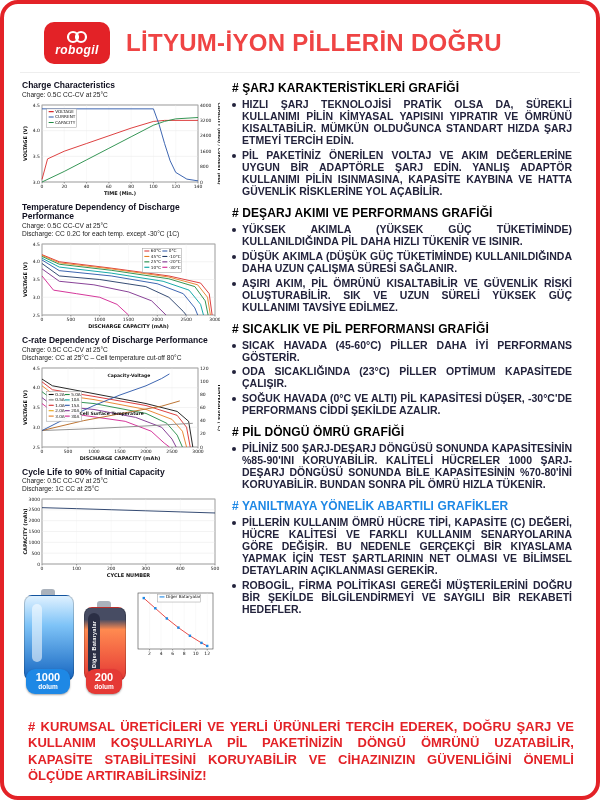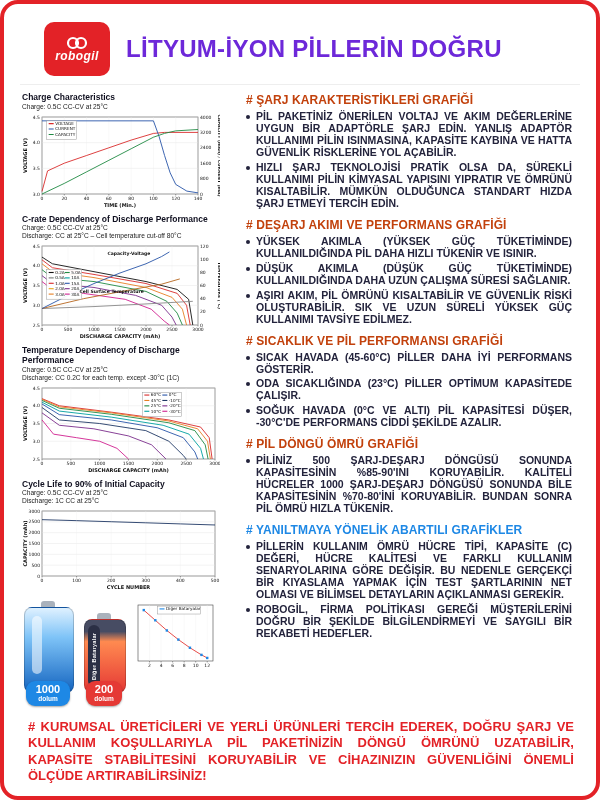--- a/index.html
+++ b/index.html
@@ -2,41 +2,41 @@
 <html><head>
 <meta charset="utf-8">
 <style>
   html,body{margin:0;padding:0;background:#fff;}
   body{width:600px;height:800px;font-family:"Liberation Sans",sans-serif;}
   .page{box-sizing:border-box;width:600px;height:800px;border:4px solid #e32227;border-radius:18px;
         padding:10px 16px 10px 16px;display:flex;flex-direction:column;overflow:hidden;background:#fff;}
 
   
   header{display:flex;align-items:center;gap:16px;padding:8px 4px 8px 24px;border-bottom:1px solid #eee;}
-  .logo{width:66px;height:54px;background:#e32227;border-radius:10px;color:#fff;display:flex;
+  .logo{width:66px;height:42px;background:#e32227;border-radius:10px;color:#fff;display:flex;
         flex-direction:column;align-items:center;justify-content:center;flex:none;}
   .logo-text{font-size:12px;font-weight:bold;font-style:italic;letter-spacing:.4px;line-height:1;}
-  .title{color:#6d28d9;font-size:24px;font-weight:bold;line-height:1.1;margin:0;letter-spacing:.3px;}
-
-  
-  .content{display:flex;gap:20px;flex:1;padding:8px 2px 0 2px;min-height:0;}
+  .title{color:#ef4444;font-size:24px;font-weight:bold;line-height:1.1;margin:0;letter-spacing:.3px;}
+
+  
+  .content{display:flex;gap:6px;flex:1;padding:8px 2px 0 2px;min-height:0;}
   .left-col{width:204px;flex:none;}
   .right-col{flex:1;padding-right:6px;}
 
   
   .chart-block{margin-bottom:6px;}
   .chart-title{font-size:8.5px;font-weight:bold;color:#101020;line-height:1.15;}
   .chart-sub{font-size:6.6px;color:#222;line-height:1.2;}
   svg.plot{display:block;margin-top:2px;}
   svg text{font-family:"DejaVu Sans",sans-serif;}
 
   
   .section{margin-bottom:8px;}
   .section-heading{font-size:12px;font-weight:bold;margin:0 0 4px 0;letter-spacing:.1px;}
-  .section-heading.red{color:#c2410c;}
+  .section-heading.red{color:#000000;}
   .section-heading.blue{color:#1e88e5;}
   .bullet{display:flex;gap:6px;margin-bottom:3px;}
   .dot{width:4px;height:4px;border-radius:50%;background:#23233c;margin-top:4px;flex:none;}
   .bullet-text{font-size:10.5px;font-weight:bold;color:#23233c;text-align:justify;line-height:1.14;flex:1;}
 
   
   .battery-graphic{position:relative;height:120px;margin-top:4px;}
   .battery{position:absolute;}
   .bat-cap{width:14px;height:6px;background:#aab2bc;border-radius:3px 3px 0 0;margin:0 auto;}
   .bat-body{border-radius:8px;position:relative;overflow:hidden;border:1px solid rgba(0,0,0,.18);}
@@ -131,20 +131,87 @@
             <polyline points="20,78.43333333333334 25.57142857142857,57.89999999999999 42.285714285714285,50.199999999999996 64.57142857142857,42.5 86.85714285714285,34.800000000000004 109.14285714285714,27.10000000000001 131.42857142857144,20.426666666666677 142.57142857142856,19.39999999999999 176,19.39999999999999" fill="none" stroke="#d92b2b" stroke-width="0.9"></polyline>
             <polyline points="20,7.8500000000000085 131.42857142857144,7.8500000000000085 137,23.25 142.57142857142856,42.5 148.14285714285714,59.825 153.7142857142857,71.375 164.85714285714286,78.1125 176,79.845" fill="none" stroke="#2855a8" stroke-width="0.9"></polyline>
             <polyline points="20,81 42.285714285714285,70.4125 64.57142857142857,58.8625 86.85714285714285,47.3125 109.14285714285714,35.762499999999996 131.42857142857144,24.2125 142.57142857142856,20.362500000000004 153.7142857142857,17.860000000000007 176,16.512500000000003" fill="none" stroke="#1f8a43" stroke-width="0.9"></polyline>
             <rect x="24.68" y="7.85" width="30" height="18.700000000000003" fill="rgba(255,255,255,.92)" stroke="#999" stroke-width="0.5"></rect>
             <line x1="26.68" y1="10.65" x2="31.68" y2="10.65" stroke="#d92b2b" stroke-width="1.1"></line>
             <text x="33.18" y="12.05" font-size="4.2" fill="#111">VOLTAGE</text>
             <line x1="26.68" y1="16.050000000000004" x2="31.68" y2="16.050000000000004" stroke="#2855a8" stroke-width="1.1"></line>
             <text x="33.18" y="17.450000000000003" font-size="4.2" fill="#111">CURRENT</text>
             <line x1="26.68" y1="21.450000000000003" x2="31.68" y2="21.450000000000003" stroke="#1f8a43" stroke-width="1.1"></line>
             <text x="33.18" y="22.85" font-size="4.2" fill="#111">CAPACITY</text>
+          </svg>
+      </div>
+
+      <div class="chart-block">
+        <div class="chart-title">Temperature Dependency of Discharge Performance</div>
+        <div class="chart-sub">Charge: 0.5C CC-CV at 25°C</div>
+        <div class="chart-sub">Discharge: CC 0.2C for each temp. except -30°C (1C)</div>
+        <svg class="plot" width="198" height="90">
+            <rect x="20" y="4" width="173" height="71" fill="#fff" stroke="#444" stroke-width="0.6"></rect>
+            <line x1="20" y1="75" x2="193" y2="75" stroke="#e0e0e0" stroke-width="0.4"></line>
+            <line x1="20" y1="57.25" x2="193" y2="57.25" stroke="#e0e0e0" stroke-width="0.4"></line>
+            <line x1="20" y1="39.5" x2="193" y2="39.5" stroke="#e0e0e0" stroke-width="0.4"></line>
+            <line x1="20" y1="21.75" x2="193" y2="21.75" stroke="#e0e0e0" stroke-width="0.4"></line>
+            <line x1="20" y1="4" x2="193" y2="4" stroke="#e0e0e0" stroke-width="0.4"></line>
+            <line x1="20" y1="4" x2="20" y2="75" stroke="#eeeeee" stroke-width="0.35"></line>
+            <line x1="20" y1="75" x2="20" y2="76.5" stroke="#444" stroke-width="0.5"></line>
+            <text x="20" y="81" text-anchor="middle" font-size="4.5" fill="#111">0</text>
+            <line x1="48.83333333333333" y1="4" x2="48.83333333333333" y2="75" stroke="#eeeeee" stroke-width="0.35"></line>
+            <line x1="48.83333333333333" y1="75" x2="48.83333333333333" y2="76.5" stroke="#444" stroke-width="0.5"></line>
+            <text x="48.83333333333333" y="81" text-anchor="middle" font-size="4.5" fill="#111">500</text>
+            <line x1="77.66666666666666" y1="4" x2="77.66666666666666" y2="75" stroke="#eeeeee" stroke-width="0.35"></line>
+            <line x1="77.66666666666666" y1="75" x2="77.66666666666666" y2="76.5" stroke="#444" stroke-width="0.5"></line>
+            <text x="77.66666666666666" y="81" text-anchor="middle" font-size="4.5" fill="#111">1000</text>
+            <line x1="106.5" y1="4" x2="106.5" y2="75" stroke="#eeeeee" stroke-width="0.35"></line>
+            <line x1="106.5" y1="75" x2="106.5" y2="76.5" stroke="#444" stroke-width="0.5"></line>
+            <text x="106.5" y="81" text-anchor="middle" font-size="4.5" fill="#111">1500</text>
+            <line x1="135.33333333333331" y1="4" x2="135.33333333333331" y2="75" stroke="#eeeeee" stroke-width="0.35"></line>
+            <line x1="135.33333333333331" y1="75" x2="135.33333333333331" y2="76.5" stroke="#444" stroke-width="0.5"></line>
+            <text x="135.33333333333331" y="81" text-anchor="middle" font-size="4.5" fill="#111">2000</text>
+            <line x1="164.16666666666669" y1="4" x2="164.16666666666669" y2="75" stroke="#eeeeee" stroke-width="0.35"></line>
+            <line x1="164.16666666666669" y1="75" x2="164.16666666666669" y2="76.5" stroke="#444" stroke-width="0.5"></line>
+            <text x="164.16666666666669" y="81" text-anchor="middle" font-size="4.5" fill="#111">2500</text>
+            <line x1="193" y1="4" x2="193" y2="75" stroke="#eeeeee" stroke-width="0.35"></line>
+            <line x1="193" y1="75" x2="193" y2="76.5" stroke="#444" stroke-width="0.5"></line>
+            <text x="193" y="81" text-anchor="middle" font-size="4.5" fill="#111">3000</text>
+            <text x="18" y="76.6" text-anchor="end" font-size="4.5" fill="#111">2.5</text>
+            <text x="18" y="58.85" text-anchor="end" font-size="4.5" fill="#111">3.0</text>
+            <text x="18" y="41.1" text-anchor="end" font-size="4.5" fill="#111">3.5</text>
+            <text x="18" y="23.35" text-anchor="end" font-size="4.5" fill="#111">4.0</text>
+            <text x="18" y="5.6" text-anchor="end" font-size="4.5" fill="#111">4.5</text>
+            <text x="106.5" y="88" text-anchor="middle" font-size="5" font-weight="bold" fill="#111">DISCHARGE CAPACITY (mAh)</text>
+            <text x="5" y="39.5" text-anchor="middle" font-size="5" font-weight="bold" fill="#111" transform="rotate(-90 5 39.5)">VOLTAGE (V)</text>
+            <polyline points="20,14.649999999999991 37.3,21.75 89.2,28.140000000000008 146.86666666666667,35.949999999999996 178.58333333333331,43.050000000000004 187.23333333333335,53.699999999999996 190.11666666666665,75" fill="none" stroke="#d92b2b" stroke-width="0.9"></polyline>
+            <polyline points="20,15.360000000000014 37.3,22.81499999999999 89.2,28.85000000000001 146.86666666666667,37.01500000000001 175.70000000000002,44.824999999999996 185.50333333333333,57.25 188.38666666666668,75" fill="none" stroke="#e67e22" stroke-width="0.9"></polyline>
+            <polyline points="20,16.42499999999999 37.3,24.234999999999992 89.2,30.27000000000001 146.86666666666667,38.79 172.81666666666666,46.60000000000001 183.19666666666666,60.800000000000004 186.07999999999998,75" fill="none" stroke="#1f8a43" stroke-width="0.9"></polyline>
+            <polyline points="20,18.20000000000001 37.3,27.074999999999996 89.2,33.10999999999999 141.1,41.27499999999999 167.04999999999998,50.14999999999999 178.58333333333331,64.35000000000001 181.46666666666667,75" fill="none" stroke="#00a0a0" stroke-width="0.9"></polyline>
+            <polyline points="20,19.97500000000001 37.3,30.625 89.2,35.949999999999996 135.33333333333331,43.760000000000005 161.28333333333333,53.699999999999996 172.81666666666666,67.89999999999999 175.70000000000002,75" fill="none" stroke="#2855a8" stroke-width="0.9"></polyline>
+            <polyline points="20,23.52499999999999 37.3,35.949999999999996 77.66666666666666,39.5 123.8,46.60000000000001 146.86666666666667,57.25 161.28333333333333,71.45 164.16666666666669,75" fill="none" stroke="#1f3864" stroke-width="0.9"></polyline>
+            <polyline points="20,28.85000000000001 37.3,41.27499999999999 71.9,44.824999999999996 106.5,51.925000000000004 129.56666666666666,60.800000000000004 143.98333333333335,75" fill="none" stroke="#7b2d8b" stroke-width="0.9"></polyline>
+            <polyline points="20,35.949999999999996 31.53333333333333,50.14999999999999 54.6,53.699999999999996 77.66666666666666,57.25 94.96666666666667,64.35000000000001 106.5,75" fill="none" stroke="#d02090" stroke-width="0.9"></polyline>
+            <rect x="120.33999999999999" y="8.26" width="39" height="24.1" fill="rgba(255,255,255,.92)" stroke="#999" stroke-width="0.5"></rect>
+            <line x1="122.33999999999999" y1="11.06" x2="127.33999999999999" y2="11.06" stroke="#d92b2b" stroke-width="1.1"></line>
+            <text x="128.83999999999997" y="12.46" font-size="4.2" fill="#111">60°C</text>
+            <line x1="122.33999999999999" y1="16.46" x2="127.33999999999999" y2="16.46" stroke="#e67e22" stroke-width="1.1"></line>
+            <text x="128.83999999999997" y="17.86" font-size="4.2" fill="#111">45°C</text>
+            <line x1="122.33999999999999" y1="21.860000000000003" x2="127.33999999999999" y2="21.860000000000003" stroke="#1f8a43" stroke-width="1.1"></line>
+            <text x="128.83999999999997" y="23.26" font-size="4.2" fill="#111">25°C</text>
+            <line x1="122.33999999999999" y1="27.260000000000005" x2="127.33999999999999" y2="27.260000000000005" stroke="#00a0a0" stroke-width="1.1"></line>
+            <text x="128.83999999999997" y="28.660000000000004" font-size="4.2" fill="#111">10°C</text>
+            <line x1="140.33999999999997" y1="11.06" x2="145.33999999999997" y2="11.06" stroke="#2855a8" stroke-width="1.1"></line>
+            <text x="146.83999999999997" y="12.46" font-size="4.2" fill="#111">0°C</text>
+            <line x1="140.33999999999997" y1="16.46" x2="145.33999999999997" y2="16.46" stroke="#1f3864" stroke-width="1.1"></line>
+            <text x="146.83999999999997" y="17.86" font-size="4.2" fill="#111">-10°C</text>
+            <line x1="140.33999999999997" y1="21.860000000000003" x2="145.33999999999997" y2="21.860000000000003" stroke="#7b2d8b" stroke-width="1.1"></line>
+            <text x="146.83999999999997" y="23.26" font-size="4.2" fill="#111">-20°C</text>
+            <line x1="140.33999999999997" y1="27.260000000000005" x2="145.33999999999997" y2="27.260000000000005" stroke="#d02090" stroke-width="1.1"></line>
+            <text x="146.83999999999997" y="28.660000000000004" font-size="4.2" fill="#111">-30°C</text>
           </svg>
       </div>
 
       <div class="chart-block">
         <div class="chart-title">C-rate Dependency of Discharge Performance</div>
         <div class="chart-sub">Charge: 0.5C CC-CV at 25°C</div>
         <div class="chart-sub">Discharge: CC at 25°C – Cell temperature cut-off 80°C</div>
         <svg class="plot" width="198" height="98">
             <rect x="20" y="4" width="156" height="79" fill="#fff" stroke="#444" stroke-width="0.6"></rect>
             <line x1="20" y1="83" x2="176" y2="83" stroke="#e0e0e0" stroke-width="0.4"></line>
@@ -217,87 +284,20 @@
             <line x1="42.68" y1="46.7" x2="47.68" y2="46.7" stroke="#7b2d8b" stroke-width="1.1"></line>
             <text x="49.18" y="48.1" font-size="4.2" fill="#111">20A</text>
             <line x1="42.68" y1="52.1" x2="47.68" y2="52.1" stroke="#d02090" stroke-width="1.1"></line>
             <text x="49.18" y="53.5" font-size="4.2" fill="#111">30A</text>
             <text x="85.52" y="13.48" font-size="4.5" font-weight="bold" fill="#111">Capacity-Voltage</text>
             <text x="57.44" y="51.4" font-size="4.5" font-weight="bold" fill="#111">Cell Surface Temperature</text>
           </svg>
       </div>
 
       <div class="chart-block">
-        <div class="chart-title">Temperature Dependency of Discharge Performance</div>
-        <div class="chart-sub">Charge: 0.5C CC-CV at 25°C</div>
-        <div class="chart-sub">Discharge: CC 0.2C for each temp. except -30°C (1C)</div>
-        <svg class="plot" width="198" height="90">
-            <rect x="20" y="4" width="173" height="71" fill="#fff" stroke="#444" stroke-width="0.6"></rect>
-            <line x1="20" y1="75" x2="193" y2="75" stroke="#e0e0e0" stroke-width="0.4"></line>
-            <line x1="20" y1="57.25" x2="193" y2="57.25" stroke="#e0e0e0" stroke-width="0.4"></line>
-            <line x1="20" y1="39.5" x2="193" y2="39.5" stroke="#e0e0e0" stroke-width="0.4"></line>
-            <line x1="20" y1="21.75" x2="193" y2="21.75" stroke="#e0e0e0" stroke-width="0.4"></line>
-            <line x1="20" y1="4" x2="193" y2="4" stroke="#e0e0e0" stroke-width="0.4"></line>
-            <line x1="20" y1="4" x2="20" y2="75" stroke="#eeeeee" stroke-width="0.35"></line>
-            <line x1="20" y1="75" x2="20" y2="76.5" stroke="#444" stroke-width="0.5"></line>
-            <text x="20" y="81" text-anchor="middle" font-size="4.5" fill="#111">0</text>
-            <line x1="48.83333333333333" y1="4" x2="48.83333333333333" y2="75" stroke="#eeeeee" stroke-width="0.35"></line>
-            <line x1="48.83333333333333" y1="75" x2="48.83333333333333" y2="76.5" stroke="#444" stroke-width="0.5"></line>
-            <text x="48.83333333333333" y="81" text-anchor="middle" font-size="4.5" fill="#111">500</text>
-            <line x1="77.66666666666666" y1="4" x2="77.66666666666666" y2="75" stroke="#eeeeee" stroke-width="0.35"></line>
-            <line x1="77.66666666666666" y1="75" x2="77.66666666666666" y2="76.5" stroke="#444" stroke-width="0.5"></line>
-            <text x="77.66666666666666" y="81" text-anchor="middle" font-size="4.5" fill="#111">1000</text>
-            <line x1="106.5" y1="4" x2="106.5" y2="75" stroke="#eeeeee" stroke-width="0.35"></line>
-            <line x1="106.5" y1="75" x2="106.5" y2="76.5" stroke="#444" stroke-width="0.5"></line>
-            <text x="106.5" y="81" text-anchor="middle" font-size="4.5" fill="#111">1500</text>
-            <line x1="135.33333333333331" y1="4" x2="135.33333333333331" y2="75" stroke="#eeeeee" stroke-width="0.35"></line>
-            <line x1="135.33333333333331" y1="75" x2="135.33333333333331" y2="76.5" stroke="#444" stroke-width="0.5"></line>
-            <text x="135.33333333333331" y="81" text-anchor="middle" font-size="4.5" fill="#111">2000</text>
-            <line x1="164.16666666666669" y1="4" x2="164.16666666666669" y2="75" stroke="#eeeeee" stroke-width="0.35"></line>
-            <line x1="164.16666666666669" y1="75" x2="164.16666666666669" y2="76.5" stroke="#444" stroke-width="0.5"></line>
-            <text x="164.16666666666669" y="81" text-anchor="middle" font-size="4.5" fill="#111">2500</text>
-            <line x1="193" y1="4" x2="193" y2="75" stroke="#eeeeee" stroke-width="0.35"></line>
-            <line x1="193" y1="75" x2="193" y2="76.5" stroke="#444" stroke-width="0.5"></line>
-            <text x="193" y="81" text-anchor="middle" font-size="4.5" fill="#111">3000</text>
-            <text x="18" y="76.6" text-anchor="end" font-size="4.5" fill="#111">2.5</text>
-            <text x="18" y="58.85" text-anchor="end" font-size="4.5" fill="#111">3.0</text>
-            <text x="18" y="41.1" text-anchor="end" font-size="4.5" fill="#111">3.5</text>
-            <text x="18" y="23.35" text-anchor="end" font-size="4.5" fill="#111">4.0</text>
-            <text x="18" y="5.6" text-anchor="end" font-size="4.5" fill="#111">4.5</text>
-            <text x="106.5" y="88" text-anchor="middle" font-size="5" font-weight="bold" fill="#111">DISCHARGE CAPACITY (mAh)</text>
-            <text x="5" y="39.5" text-anchor="middle" font-size="5" font-weight="bold" fill="#111" transform="rotate(-90 5 39.5)">VOLTAGE (V)</text>
-            <polyline points="20,14.649999999999991 37.3,21.75 89.2,28.140000000000008 146.86666666666667,35.949999999999996 178.58333333333331,43.050000000000004 187.23333333333335,53.699999999999996 190.11666666666665,75" fill="none" stroke="#d92b2b" stroke-width="0.9"></polyline>
-            <polyline points="20,15.360000000000014 37.3,22.81499999999999 89.2,28.85000000000001 146.86666666666667,37.01500000000001 175.70000000000002,44.824999999999996 185.50333333333333,57.25 188.38666666666668,75" fill="none" stroke="#e67e22" stroke-width="0.9"></polyline>
-            <polyline points="20,16.42499999999999 37.3,24.234999999999992 89.2,30.27000000000001 146.86666666666667,38.79 172.81666666666666,46.60000000000001 183.19666666666666,60.800000000000004 186.07999999999998,75" fill="none" stroke="#1f8a43" stroke-width="0.9"></polyline>
-            <polyline points="20,18.20000000000001 37.3,27.074999999999996 89.2,33.10999999999999 141.1,41.27499999999999 167.04999999999998,50.14999999999999 178.58333333333331,64.35000000000001 181.46666666666667,75" fill="none" stroke="#00a0a0" stroke-width="0.9"></polyline>
-            <polyline points="20,19.97500000000001 37.3,30.625 89.2,35.949999999999996 135.33333333333331,43.760000000000005 161.28333333333333,53.699999999999996 172.81666666666666,67.89999999999999 175.70000000000002,75" fill="none" stroke="#2855a8" stroke-width="0.9"></polyline>
-            <polyline points="20,23.52499999999999 37.3,35.949999999999996 77.66666666666666,39.5 123.8,46.60000000000001 146.86666666666667,57.25 161.28333333333333,71.45 164.16666666666669,75" fill="none" stroke="#1f3864" stroke-width="0.9"></polyline>
-            <polyline points="20,28.85000000000001 37.3,41.27499999999999 71.9,44.824999999999996 106.5,51.925000000000004 129.56666666666666,60.800000000000004 143.98333333333335,75" fill="none" stroke="#7b2d8b" stroke-width="0.9"></polyline>
-            <polyline points="20,35.949999999999996 31.53333333333333,50.14999999999999 54.6,53.699999999999996 77.66666666666666,57.25 94.96666666666667,64.35000000000001 106.5,75" fill="none" stroke="#d02090" stroke-width="0.9"></polyline>
-            <rect x="120.33999999999999" y="8.26" width="39" height="24.1" fill="rgba(255,255,255,.92)" stroke="#999" stroke-width="0.5"></rect>
-            <line x1="122.33999999999999" y1="11.06" x2="127.33999999999999" y2="11.06" stroke="#d92b2b" stroke-width="1.1"></line>
-            <text x="128.83999999999997" y="12.46" font-size="4.2" fill="#111">60°C</text>
-            <line x1="122.33999999999999" y1="16.46" x2="127.33999999999999" y2="16.46" stroke="#e67e22" stroke-width="1.1"></line>
-            <text x="128.83999999999997" y="17.86" font-size="4.2" fill="#111">45°C</text>
-            <line x1="122.33999999999999" y1="21.860000000000003" x2="127.33999999999999" y2="21.860000000000003" stroke="#1f8a43" stroke-width="1.1"></line>
-            <text x="128.83999999999997" y="23.26" font-size="4.2" fill="#111">25°C</text>
-            <line x1="122.33999999999999" y1="27.260000000000005" x2="127.33999999999999" y2="27.260000000000005" stroke="#00a0a0" stroke-width="1.1"></line>
-            <text x="128.83999999999997" y="28.660000000000004" font-size="4.2" fill="#111">10°C</text>
-            <line x1="140.33999999999997" y1="11.06" x2="145.33999999999997" y2="11.06" stroke="#2855a8" stroke-width="1.1"></line>
-            <text x="146.83999999999997" y="12.46" font-size="4.2" fill="#111">0°C</text>
-            <line x1="140.33999999999997" y1="16.46" x2="145.33999999999997" y2="16.46" stroke="#1f3864" stroke-width="1.1"></line>
-            <text x="146.83999999999997" y="17.86" font-size="4.2" fill="#111">-10°C</text>
-            <line x1="140.33999999999997" y1="21.860000000000003" x2="145.33999999999997" y2="21.860000000000003" stroke="#7b2d8b" stroke-width="1.1"></line>
-            <text x="146.83999999999997" y="23.26" font-size="4.2" fill="#111">-20°C</text>
-            <line x1="140.33999999999997" y1="27.260000000000005" x2="145.33999999999997" y2="27.260000000000005" stroke="#d02090" stroke-width="1.1"></line>
-            <text x="146.83999999999997" y="28.660000000000004" font-size="4.2" fill="#111">-30°C</text>
-          </svg>
-      </div>
-
-      <div class="chart-block">
         <div class="chart-title">Cycle Life to 90% of Initial Capacity</div>
         <div class="chart-sub">Charge: 0.5C CC-CV at 25°C</div>
         <div class="chart-sub">Discharge: 1C CC at 25°C</div>
         <svg class="plot" width="198" height="84">
             <rect x="20" y="4" width="173" height="65" fill="#fff" stroke="#444" stroke-width="0.6"></rect>
             <line x1="20" y1="69" x2="193" y2="69" stroke="#e0e0e0" stroke-width="0.4"></line>
             <line x1="20" y1="58.16666666666667" x2="193" y2="58.16666666666667" stroke="#e0e0e0" stroke-width="0.4"></line>
             <line x1="20" y1="47.333333333333336" x2="193" y2="47.333333333333336" stroke="#e0e0e0" stroke-width="0.4"></line>
             <line x1="20" y1="36.5" x2="193" y2="36.5" stroke="#e0e0e0" stroke-width="0.4"></line>
             <line x1="20" y1="25.66666666666667" x2="193" y2="25.66666666666667" stroke="#e0e0e0" stroke-width="0.4"></line>
@@ -390,25 +390,25 @@
       </div>
 
     </div>
 
     <div class="right-col">
 
       <div class="section">
         <h2 class="section-heading red"># ŞARJ KARAKTERİSTİKLERİ GRAFİĞİ</h2>
         <div class="bullet">
             <span class="dot"></span>
+            <span class="bullet-text">HIZLI ŞARJ TEKNOLOJİSİ PRATİK OLSA DA, SÜREKLİ KULLANIMI PİLİN KİMYASAL YAPISINI YIPRATIR VE ÖMRÜNÜ KISALTABİLİR. MÜMKÜN OLDUĞUNCA STANDART HIZDA ŞARJ ETMEYİ TERCİH EDİN.</span>
+          </div>
+        <div class="bullet">
+            <span class="dot"></span>
             <span class="bullet-text">PİL PAKETİNİZ ÖNERİLEN VOLTAJ VE AKIM DEĞERLERİNE UYGUN BİR ADAPTÖRLE ŞARJ EDİN. YANLIŞ ADAPTÖR KULLANIMI PİLİN ISINMASINA, KAPASİTE KAYBINA VE HATTA GÜVENLİK RİSKLERİNE YOL AÇABİLİR.</span>
-          </div>
-        <div class="bullet">
-            <span class="dot"></span>
-            <span class="bullet-text">HIZLI ŞARJ TEKNOLOJİSİ PRATİK OLSA DA, SÜREKLİ KULLANIMI PİLİN KİMYASAL YAPISINI YIPRATIR VE ÖMRÜNÜ KISALTABİLİR. MÜMKÜN OLDUĞUNCA STANDART HIZDA ŞARJ ETMEYİ TERCİH EDİN.</span>
           </div>
       </div>
 
       <div class="section">
         <h2 class="section-heading red"># DEŞARJ AKIMI VE PERFORMANS GRAFİĞİ</h2>
         <div class="bullet">
             <span class="dot"></span>
             <span class="bullet-text">YÜKSEK AKIMLA (YÜKSEK GÜÇ TÜKETİMİNDE) KULLANILDIĞINDA PİL DAHA HIZLI TÜKENİR VE ISINIR.</span>
           </div>
         <div class="bullet">

